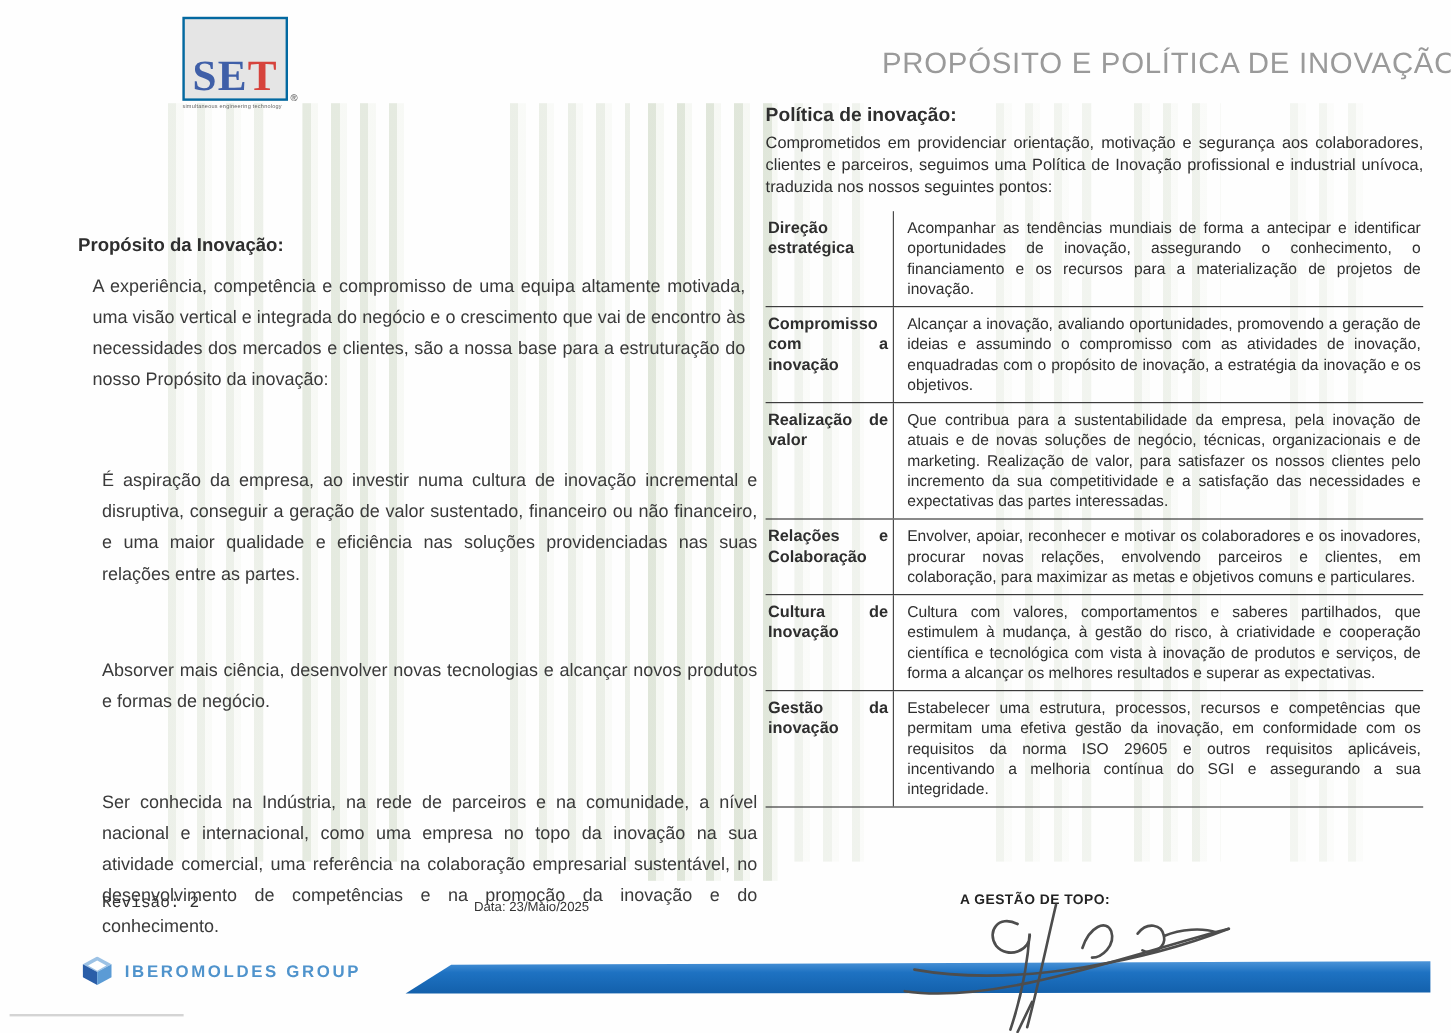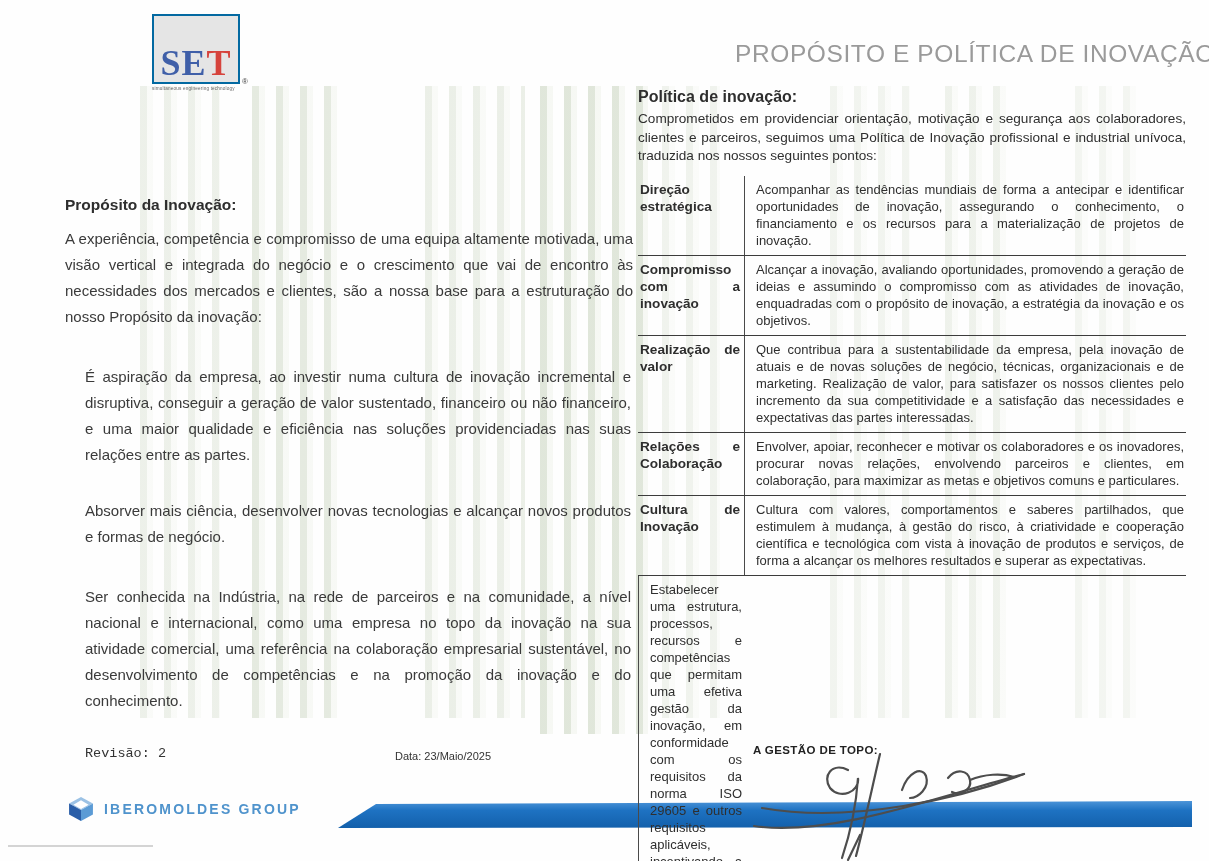--- a/index.html
+++ b/index.html
@@ -29,37 +29,37 @@
   .set-se{color:#3f5fa8;}
   .set-t{color:#d6433c;}
   .set-reg{position:absolute;right:-10px;bottom:-4px;font-size:8px;color:#444;font-family:"Liberation Sans",sans-serif;}
   .set-tagline{position:absolute;left:152px;top:86px;width:92px;font-size:4.6px;color:#666;
     letter-spacing:.2px;z-index:2;white-space:nowrap;overflow:hidden;}
   .doc-title{position:absolute;left:735px;top:40px;width:420px;z-index:2;
     font-size:24.5px;color:#9a9a9a;letter-spacing:.6px;white-space:nowrap;}
   
   .left-col{position:absolute;left:65px;top:196px;width:568px;z-index:2;}
   .h-bold{font-size:15.5px;font-weight:bold;color:#2e2e2e;margin:0 0 12px 0;}
-  .left-col p{font-size:15px;line-height:26px;text-align:justify;margin:0;color:#3a3a3a;}
+  .left-col p{font-size:15px;line-height:26px;text-align:justify;margin:12px;color:#3a3a3a;}
   .purpose-par{margin-left:20px !important;margin-right:2px !important;} .gap30{height:30px;} .gap34{height:34px;}
   
   .right-col{position:absolute;left:638px;top:88px;width:548px;z-index:2;}
   .right-col .h-bold{margin-bottom:4px;font-size:16px;}
   .policy-intro{font-size:13.6px;line-height:18.5px;text-align:justify;margin:0 0 10px 0;color:#2f2f2f;}
   .p-table{width:100%;border-collapse:collapse;}
   .t-row{display:grid;grid-template-columns:106px 1fr;border-bottom:1.6px solid #3c3c3c;}
   .t-label{font-weight:bold;font-size:13.6px;line-height:17px;color:#2e2e2e;
     display:flex;align-items:flex-start;padding:5px 4px 5px 2px;box-sizing:border-box;}
   .t-label span{width:100%;text-align:justify;}
   .t-text{border-left:1.3px solid #4a4a4a;padding:5px 2px 6px 11px;
     font-size:13px;line-height:17px;text-align:justify;color:#2f2f2f;}
   
   .rev{position:absolute;left:85px;top:746px;font-size:13.5px;color:#333;z-index:2;font-family:Liberation Mono, monospace;}
   .date{position:absolute;left:395px;top:750px;font-size:11px;color:#333;z-index:2;}
-  .sig-label{position:absolute;left:753px;top:744px;font-size:11.5px;font-weight:bold;
+  .sig-label{position:absolute;left:800px;top:744px;font-size:11.5px;font-weight:bold;
     letter-spacing:.4px;color:#222;z-index:3;}
   .blue-bar{position:absolute;left:0;top:0;width:1209px;height:861px;z-index:1;pointer-events:none;}
   .signature{position:absolute;left:752px;top:748px;z-index:3;pointer-events:none;}
   .brand{position:absolute;left:68px;top:797px;display:flex;align-items:center;z-index:2;}
   .brand-text{margin-left:10px;font-size:14px;font-weight:bold;letter-spacing:2.2px;color:#4f93cc;}
   .scan-line{position:absolute;left:8px;top:845px;width:145px;height:2px;background:#bdbdbd;opacity:.65;z-index:1;}
 </style>
 </head>
 <body>
 
@@ -122,20 +122,23 @@
           </div>
         <div class="t-text">Envolver, apoiar, reconhecer e motivar os colaboradores e os inovadores, procurar novas relações, envolvendo parceiros e clientes, em colaboração, para maximizar as metas e objetivos comuns e particulares.</div>
       </div>
       <div class="t-row">
         <div class="t-label">
             <span>Cultura de Inovação</span>
           </div>
         <div class="t-text">Cultura com valores, comportamentos e saberes partilhados, que estimulem à mudança, à gestão do risco, à criatividade e cooperação científica e tecnológica com vista à inovação de produtos e serviços, de forma a alcançar os melhores resultados e superar as expectativas.</div>
       </div>
       <div class="t-row">
+        <div class="t-label">
+            <span>Gestão da inovação</span>
+          </div>
         <div class="t-text">Estabelecer uma estrutura, processos, recursos e competências que permitam uma efetiva gestão da inovação, em conformidade com os requisitos da norma ISO 29605 e outros requisitos aplicáveis, incentivando a melhoria contínua do SGI e assegurando a sua integridade.</div>
       </div>
     </div>
   </div>
 
   <div class="rev">Revisão: 2</div>
   <div class="date">Data: 23/Maio/2025</div>
   <div class="sig-label">A GESTÃO DE TOPO:</div>
 
   <svg class="blue-bar" viewBox="0 0 1209 861">

